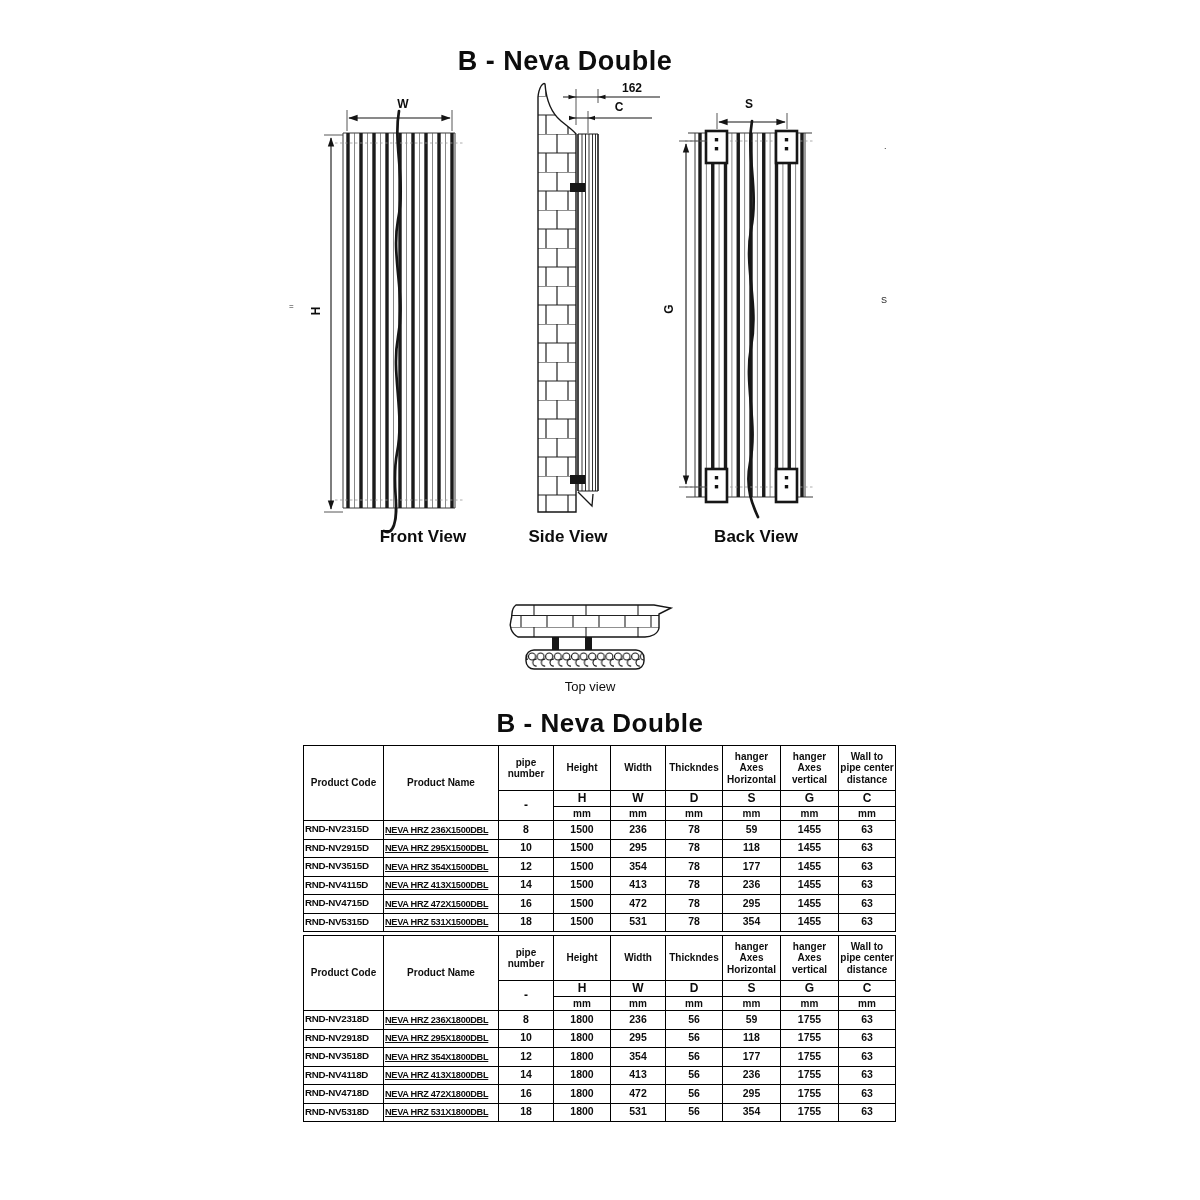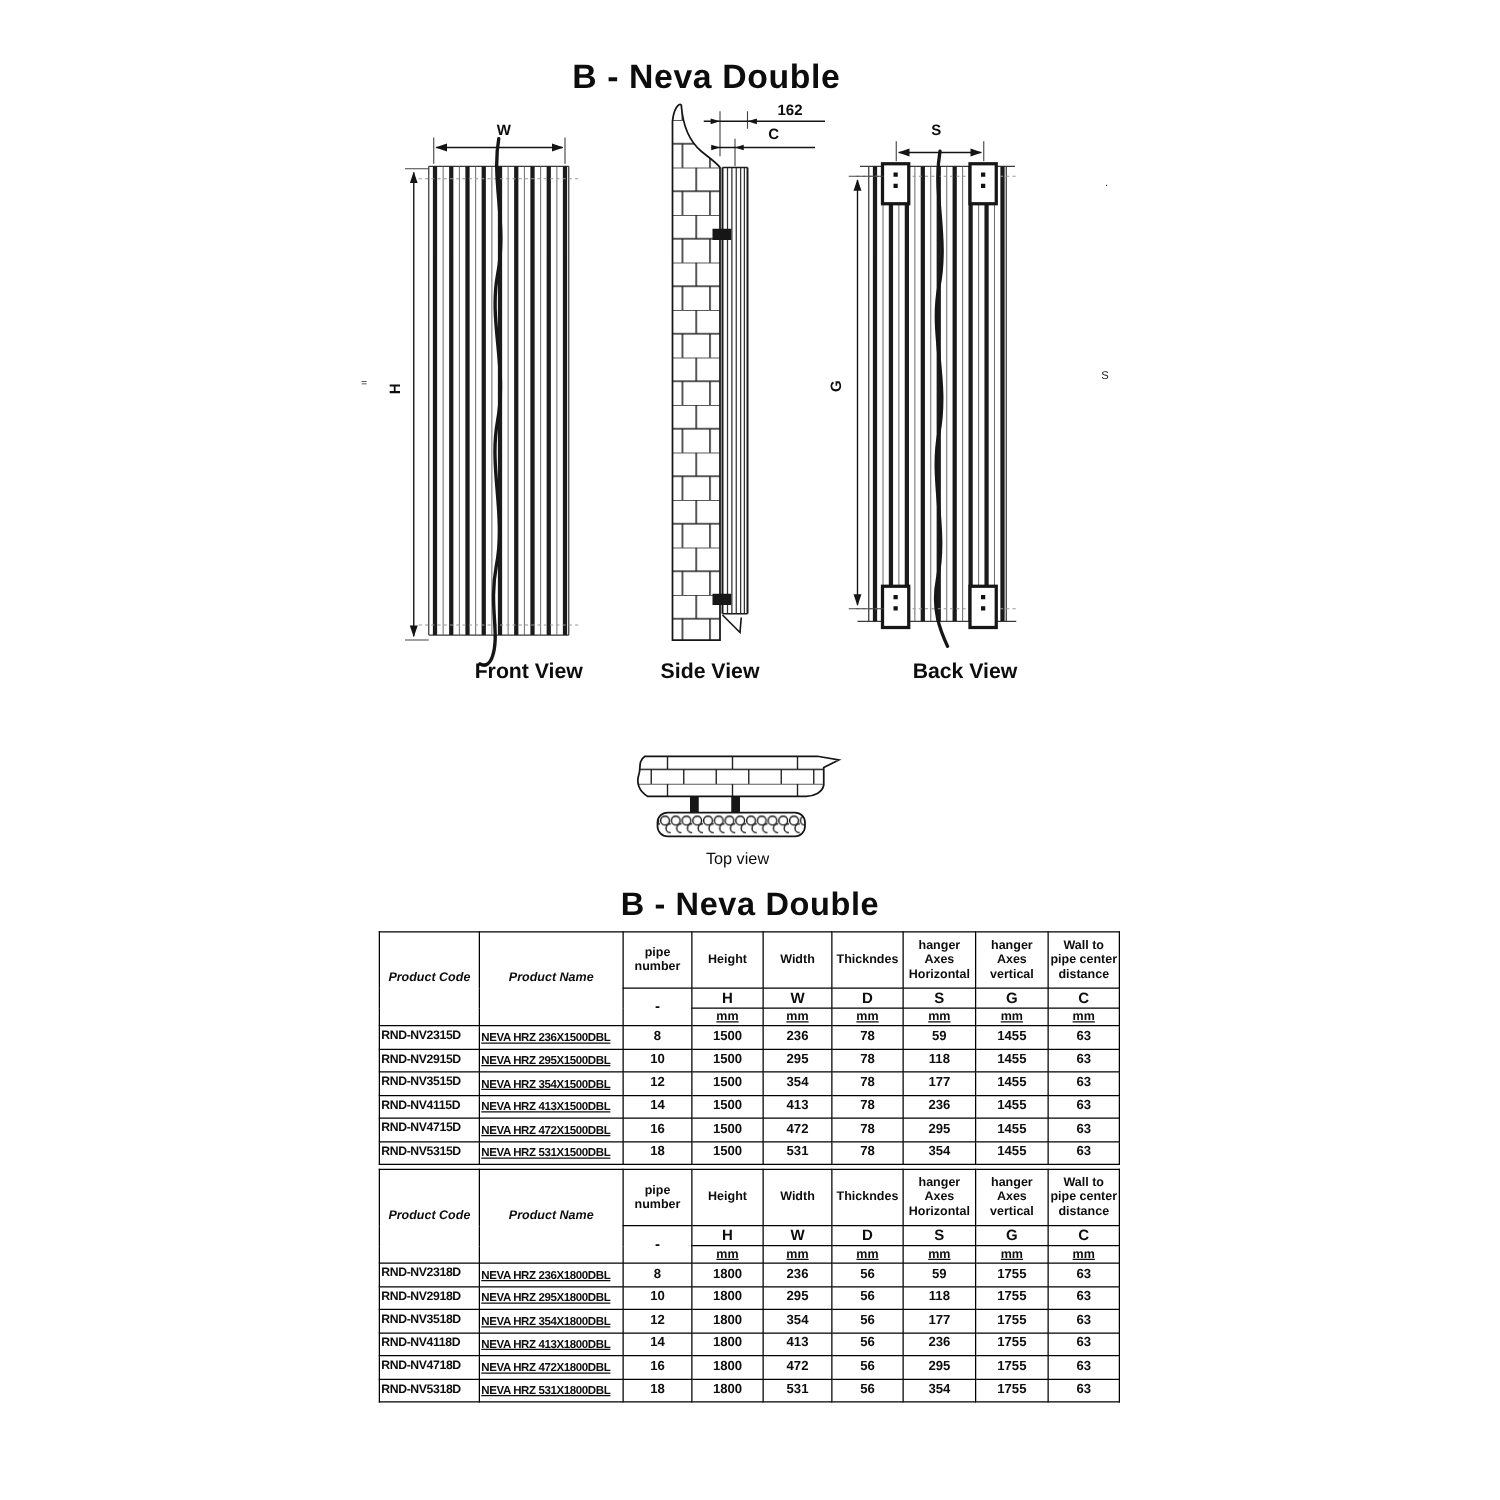--- a/index.html
+++ b/index.html
@@ -17,26 +17,26 @@
   
   table.spec{position:absolute;left:303px;width:592px;border-collapse:collapse;table-layout:fixed;
              background:#fff;}
   table.spec th,table.spec td{border:1.6px solid #000;font-weight:bold;text-align:center;
              padding:0 1px;line-height:1.12;overflow:hidden;}
   table.spec th{font-size:10px;}
   tr.r1{height:45px;}
   tr.r2{height:16px;}
   tr.r2 th{font-size:12px;}
   tr.r3{height:14px;}
-  tr.r3 th{font-size:10px;text-decoration:underline;}
+  tr.r3 th{font-size:10px;}
   table.spec td{height:17.5px;font-size:10.5px;}
   table.spec td.left{text-align:left;}
   table.spec td:nth-child(1){font-size:9.8px;letter-spacing:-.3px;padding-left:1px;margin-left:43px;}
   table.spec td:nth-child(2){font-size:9.2px;letter-spacing:-.3px;text-decoration:underline;}
-  th.big{font-size:11px;font-style:italic;}
+  th.big{font-size:11px;}
 </style>
 </head>
 <body>
 
 <div class="page">
 
   <div class="abs ctr main-title" style="left:565px;top:46px;">B - Neva Double</div>
 
   <svg class="abs" style="left:280px;top:75px;" width="640" height="640" viewBox="0 0 640 640">
     <defs>
@@ -133,21 +133,21 @@
 
   <div class="abs ctr dim-label" style="left:403px;top:97px;">W</div>
   <div class="abs dim-label rot" style="left:316px;top:311px;">H</div>
   <div class="abs ctr dim-label" style="left:632px;top:81px;">162</div>
   <div class="abs ctr dim-label" style="left:619px;top:100px;">C</div>
   <div class="abs ctr dim-label" style="left:749px;top:97px;">S</div>
   <div class="abs dim-label rot" style="left:669px;top:309px;">G</div>
 
   <div class="abs ctr view-label" style="left:391px;top:527px;margin-left:32px;">Front View</div>
   <div class="abs ctr view-label" style="left:568px;top:527px;text-align:center;">Side View</div>
-  <div class="abs ctr view-label" style="left:772px;top:527px;">Back View</div>
+  <div class="abs ctr view-label" style="left:756px;top:527px;">Back View</div>
   <div class="abs ctr top-label" style="left:590px;top:679px;">Top view</div>
 
   <div class="abs artifact" style="left:884px;top:141px;">.</div>
   <div class="abs artifact" style="left:881px;top:295px;">S</div>
   <div class="abs artifact" style="left:289px;top:302px;font-size:8px;">=</div>
 
   <div class="abs ctr tbl-title" style="left:600px;top:708px;">B - Neva Double</div>
 
   <table class="spec" style="top:745px;">
     <colgroup>

